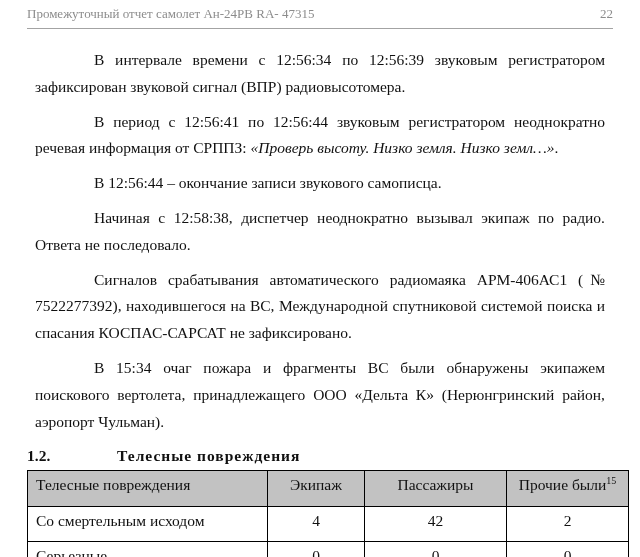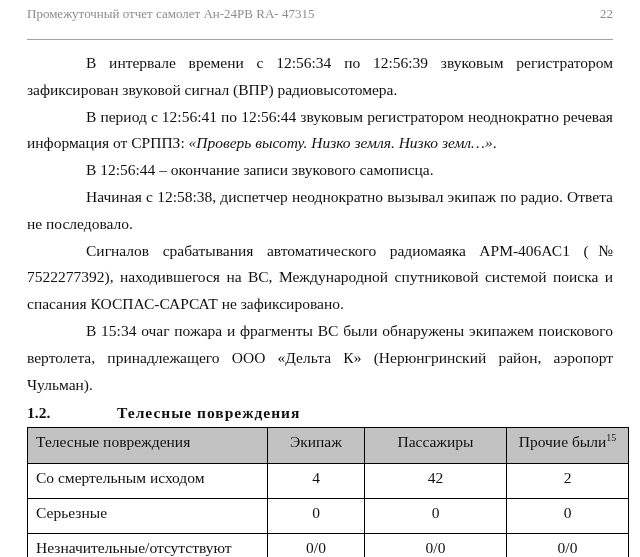--- a/index.html
+++ b/index.html
@@ -10,33 +10,33 @@
     background: #ffffff;
     font-family: "Liberation Serif", "DejaVu Serif", serif;
     color: #111111;
     overflow: hidden;
     box-sizing: border-box;
   }
   
   .running-header {
     margin: 0 27px;
     padding-top: 6px;
-    padding-bottom: 17px;
+    padding-bottom: 6px;
     border-bottom: 1px solid #a3a3a3;
     display: flex;
     justify-content: space-between;
     align-items: flex-end;
     font-size: 13px;
     color: #8c8c8c;
   }
   
   .content { margin: 0 27px; }
   .doc-body { padding-top: 10px; }
   .para {
-    margin: 0;
+    margin: 8px;
     font-size: 15.5px;
     line-height: 26.8px;
     text-align: justify;
     text-indent: 59px;
   }
   .para em { font-style: italic; }
   
   .section-heading {
     margin: 2px 0 0 0;
     font-size: 15.5px;

